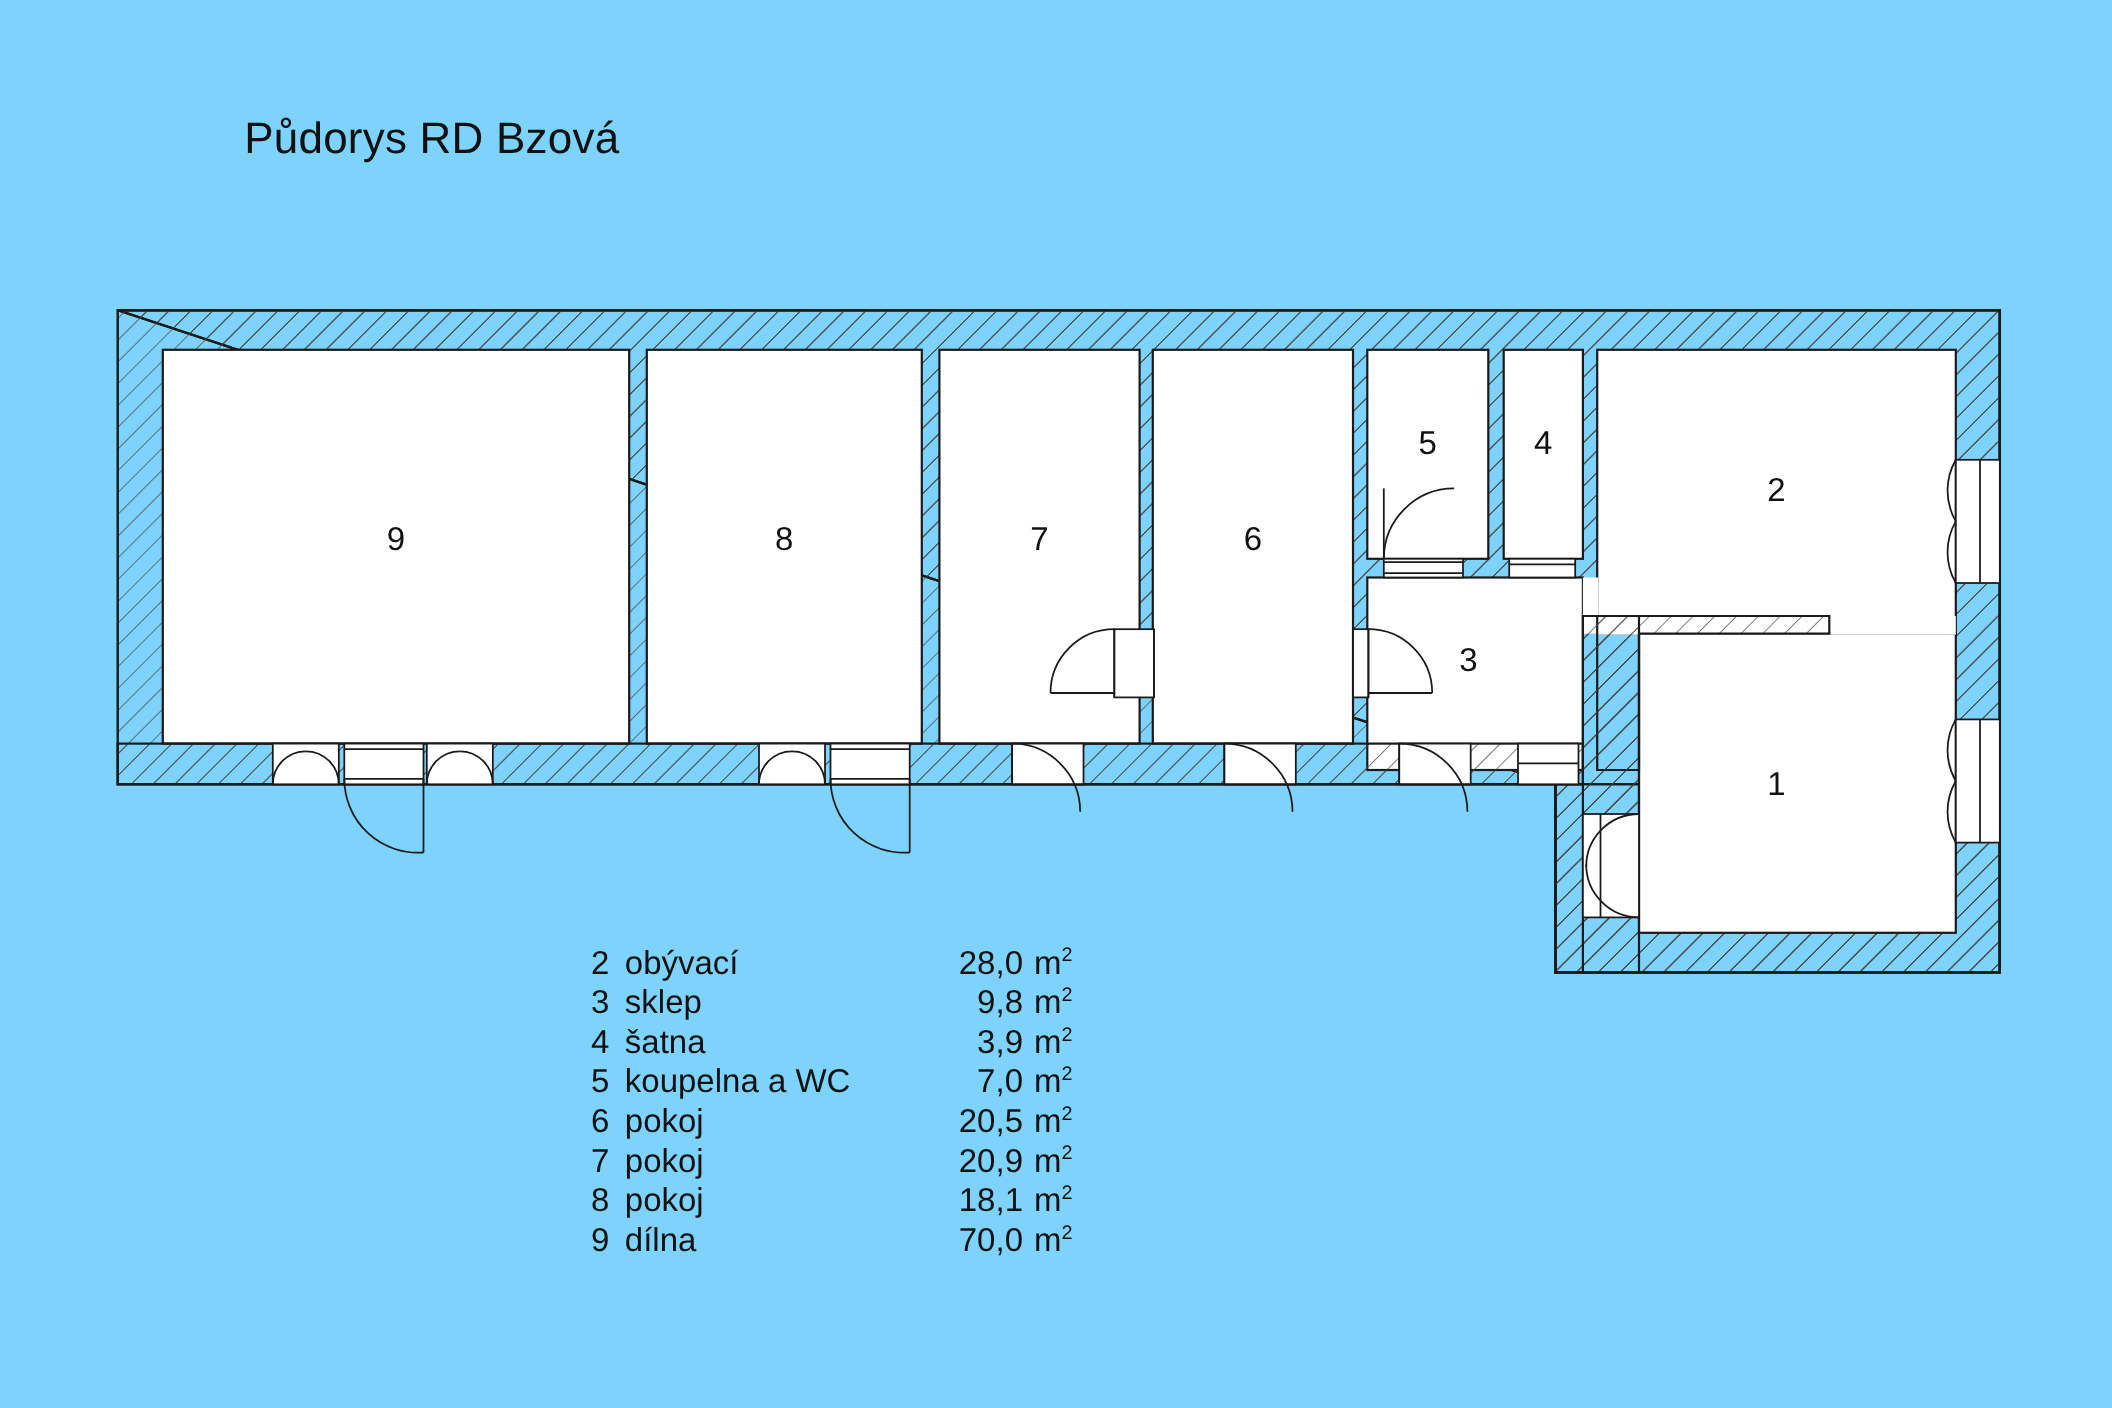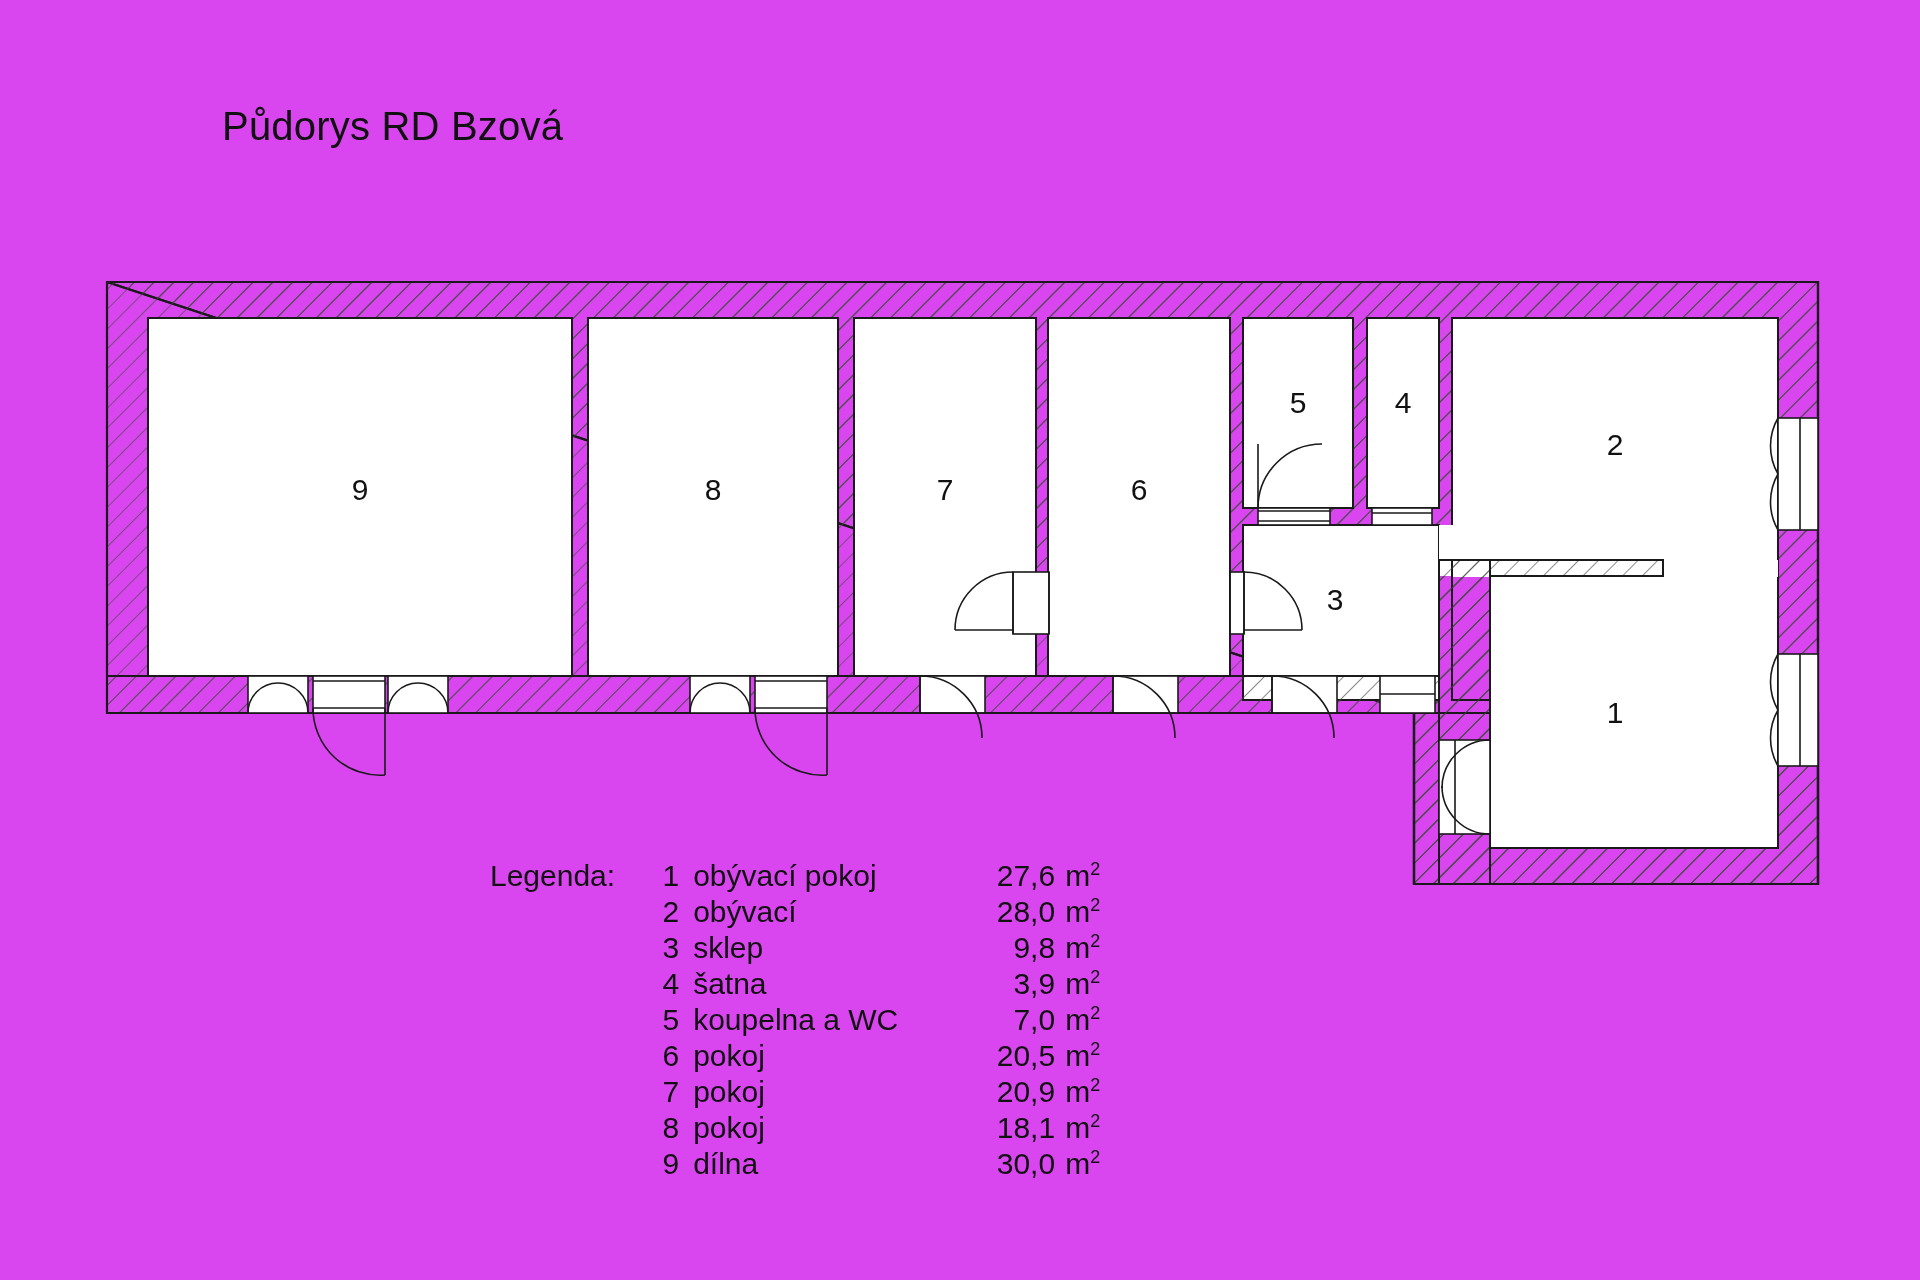--- a/index.html
+++ b/index.html
@@ -14,21 +14,21 @@
     position: relative;
     font-family: "Liberation Sans", sans-serif;
     color: #000000;
     overflow: hidden;
   }
   #page {
     position: absolute;
     left: 0; top: 0;
     width: 1920px;
     height: 1280px;
-    background: #d946ef;
+    background: #7dd3fc;
   }
   .title {
     position: absolute;
     left: 222px;
     top: 104px;
     font-size: 40px;
     font-weight: 400;
     letter-spacing: 0.2px;
     color: #111111;
     white-space: nowrap;
@@ -280,27 +280,20 @@
       <text class="room-label" text-anchor="middle" x="1335" y="610">3</text>
       <text class="room-label" text-anchor="middle" x="1615" y="455">2</text>
       <text class="room-label" text-anchor="middle" x="1615" y="723">1</text>
     </g>
   </svg>
 
   <div class="legend">
     <table>
       <tbody>
         <tr>
-          <td class="lbl-head">Legenda:</td>
-          <td class="num">1</td>
-          <td class="name">obývací pokoj</td>
-          <td class="area">27,6</td>
-          <td class="unit"><span>m</span><sup>2</sup></td>
-        </tr>
-        <tr>
           <td class="lbl-head"></td>
           <td class="num">2</td>
           <td class="name">obývací</td>
           <td class="area">28,0</td>
           <td class="unit"><span>m</span><sup>2</sup></td>
         </tr>
         <tr>
           <td class="lbl-head"></td>
           <td class="num">3</td>
           <td class="name">sklep</td>
@@ -339,20 +332,20 @@
           <td class="lbl-head"></td>
           <td class="num">8</td>
           <td class="name">pokoj</td>
           <td class="area">18,1</td>
           <td class="unit"><span>m</span><sup>2</sup></td>
         </tr>
         <tr>
           <td class="lbl-head"></td>
           <td class="num">9</td>
           <td class="name">dílna</td>
-          <td class="area">30,0</td>
+          <td class="area">70,0</td>
           <td class="unit"><span>m</span><sup>2</sup></td>
         </tr>
       </tbody>
     </table>
   </div>
 
 </div>
 
 </body></html>

